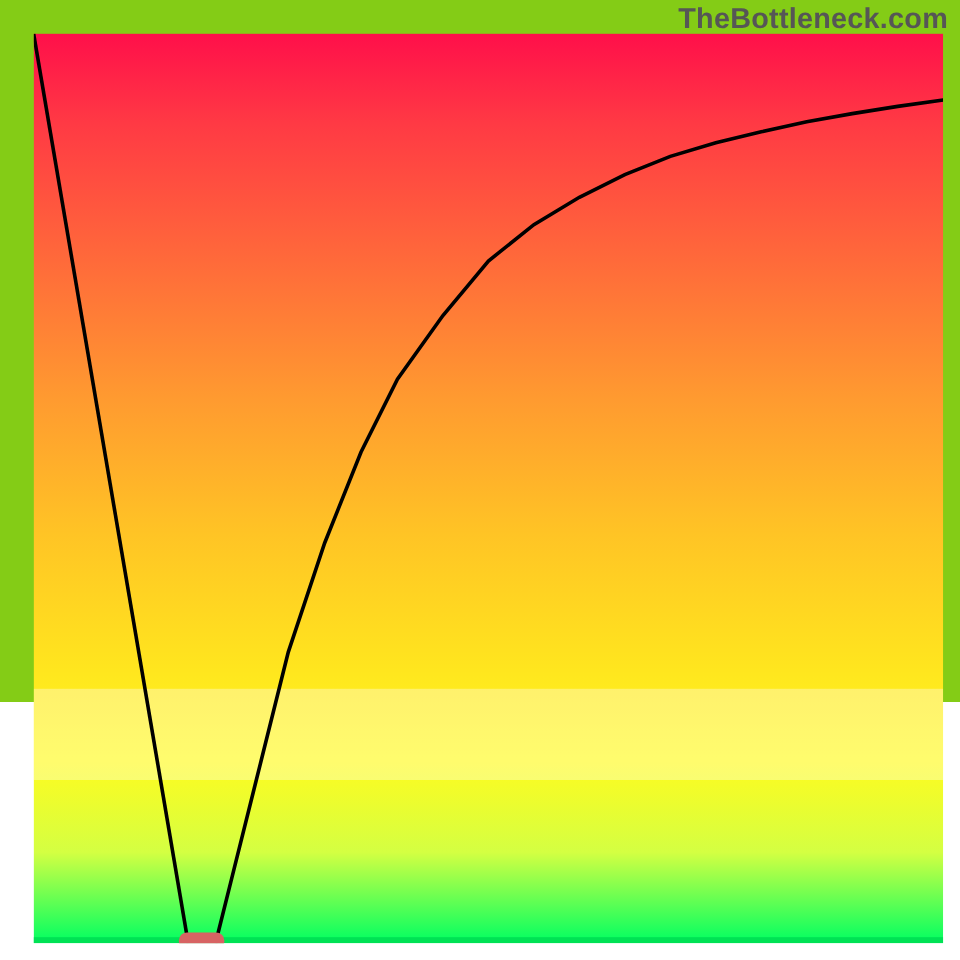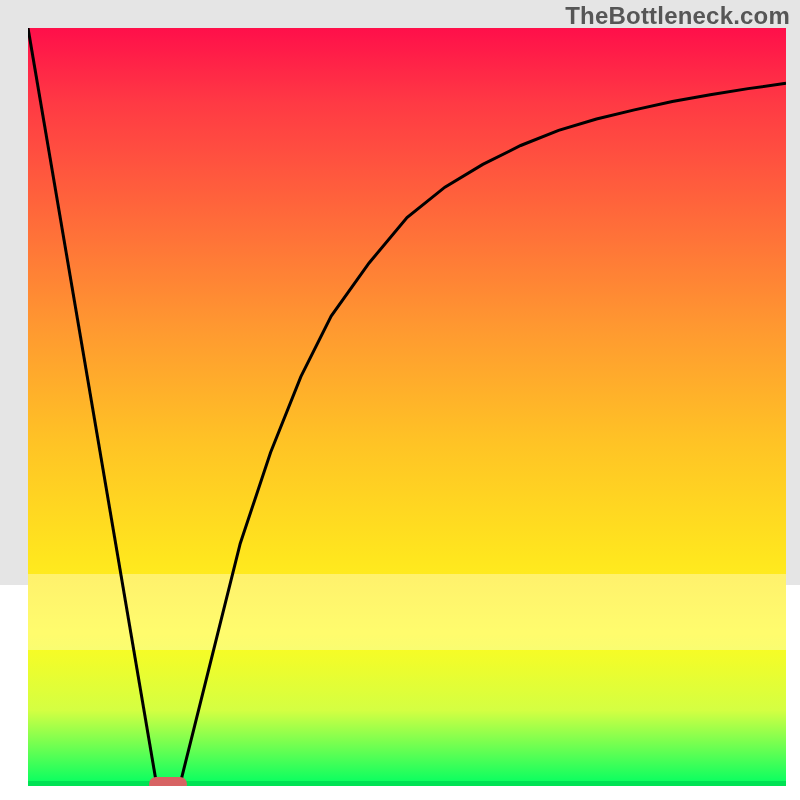--- a/index.html
+++ b/index.html
@@ -7,21 +7,21 @@
     padding: 0;
     width: 800px;
     height: 800px;
     background: #fff;
     font-family: Arial, Helvetica, sans-serif;
   }
   .outer {
     position: relative;
     width: 800px;
     height: 585px;
-    background: #e5e5e5;
+    background: #84cc16;
   }
   .watermark {
     position: absolute;
     top: 2px;
     right: 10px;
     color: #565656;
     font-size: 24px;
     font-weight: 600;
     letter-spacing: 0.2px;
     z-index: 10;

